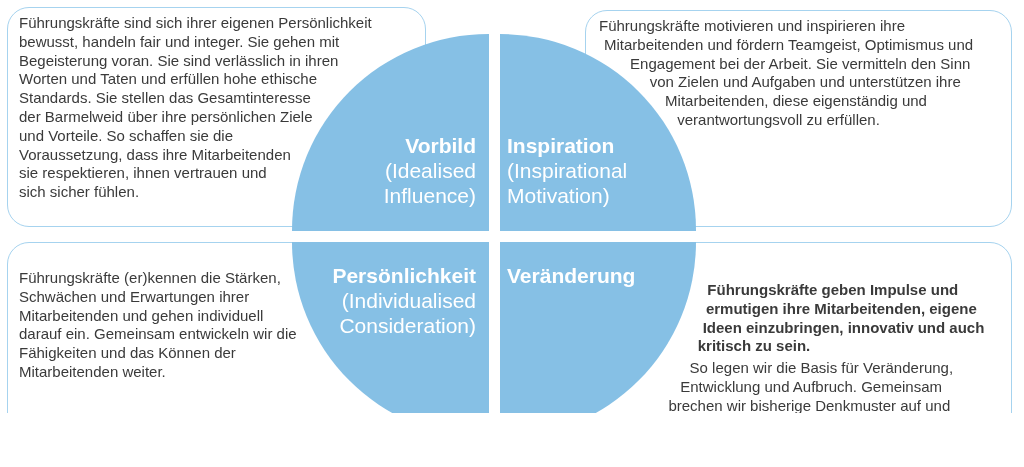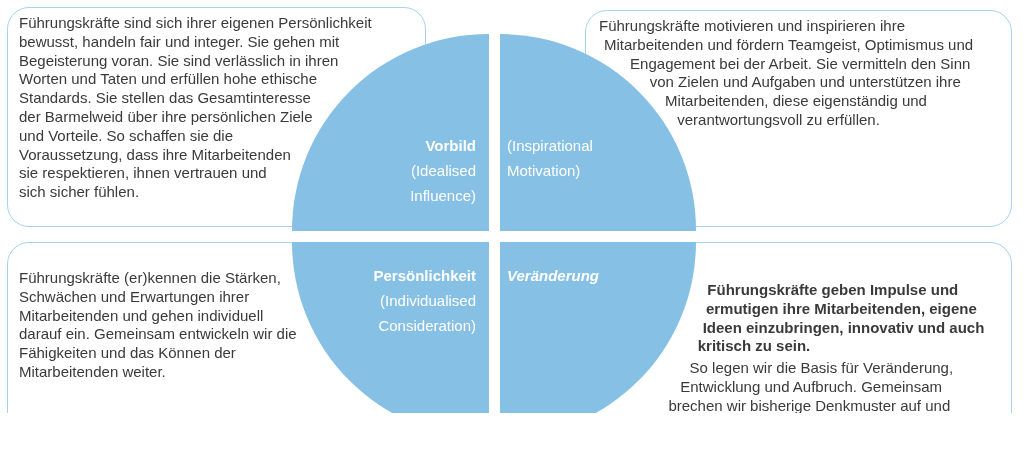--- a/index.html
+++ b/index.html
@@ -48,28 +48,28 @@
   }
   .q{background:var(--circle-fill,#86c0e5);}
   .q-tl{border-top-left-radius:100%;}
   .q-tr{border-top-right-radius:100%;}
   .q-bl{border-bottom-left-radius:100%;}
   .q-br{border-bottom-right-radius:100%;}
 
   
   .label{
     position:absolute;z-index:3;color:var(--label-text,#ffffff);
-    font-size:15px;line-height:25px;
+    font-size:21px;line-height:25px;
   }
   .lt{display:block;font-weight:700;}
   .ls{display:block;font-weight:400;white-space:pre-line;}
   .label-vorbild{right:548px;top:133px;text-align:right;}
   .label-inspiration{left:507px;top:133px;text-align:left;}
   .label-individualitaet{right:548px;top:263px;text-align:right;}
-  .label-veraenderung{left:507px;top:263px;text-align:right;font-style:italic;}
+  .label-veraenderung{left:507px;top:263px;text-align:right;}
 </style>
 </head>
 <body>
 
 <div class="canvas">
 
   <svg class="swoosh" width="1024" height="467" viewBox="0 0 1024 467" aria-hidden="true">
     <path class="sw-arc" d="M520,467 Q770,432 1024,450 L1024,467 Z"></path>
     <path class="sw-band" d="M452,467 L577,433 L800,458 L800,467 Z"></path>
   </svg>
@@ -110,20 +110,21 @@
     <div class="q q-br"></div>
   </div>
 
   <div class="label label-vorbild">
     <span class="lt">Vorbild</span>
     <span class="ls">(Idealised
 Influence)</span>
   </div>
 
   <div class="label label-inspiration">
+    <span class="lt">Inspiration</span>
     <span class="ls">(Inspirational
 Motivation)</span>
   </div>
 
   <div class="label label-individualitaet">
     <span class="lt">Persönlichkeit</span>
     <span class="ls">(Individualised
 Consideration)</span>
   </div>
 

